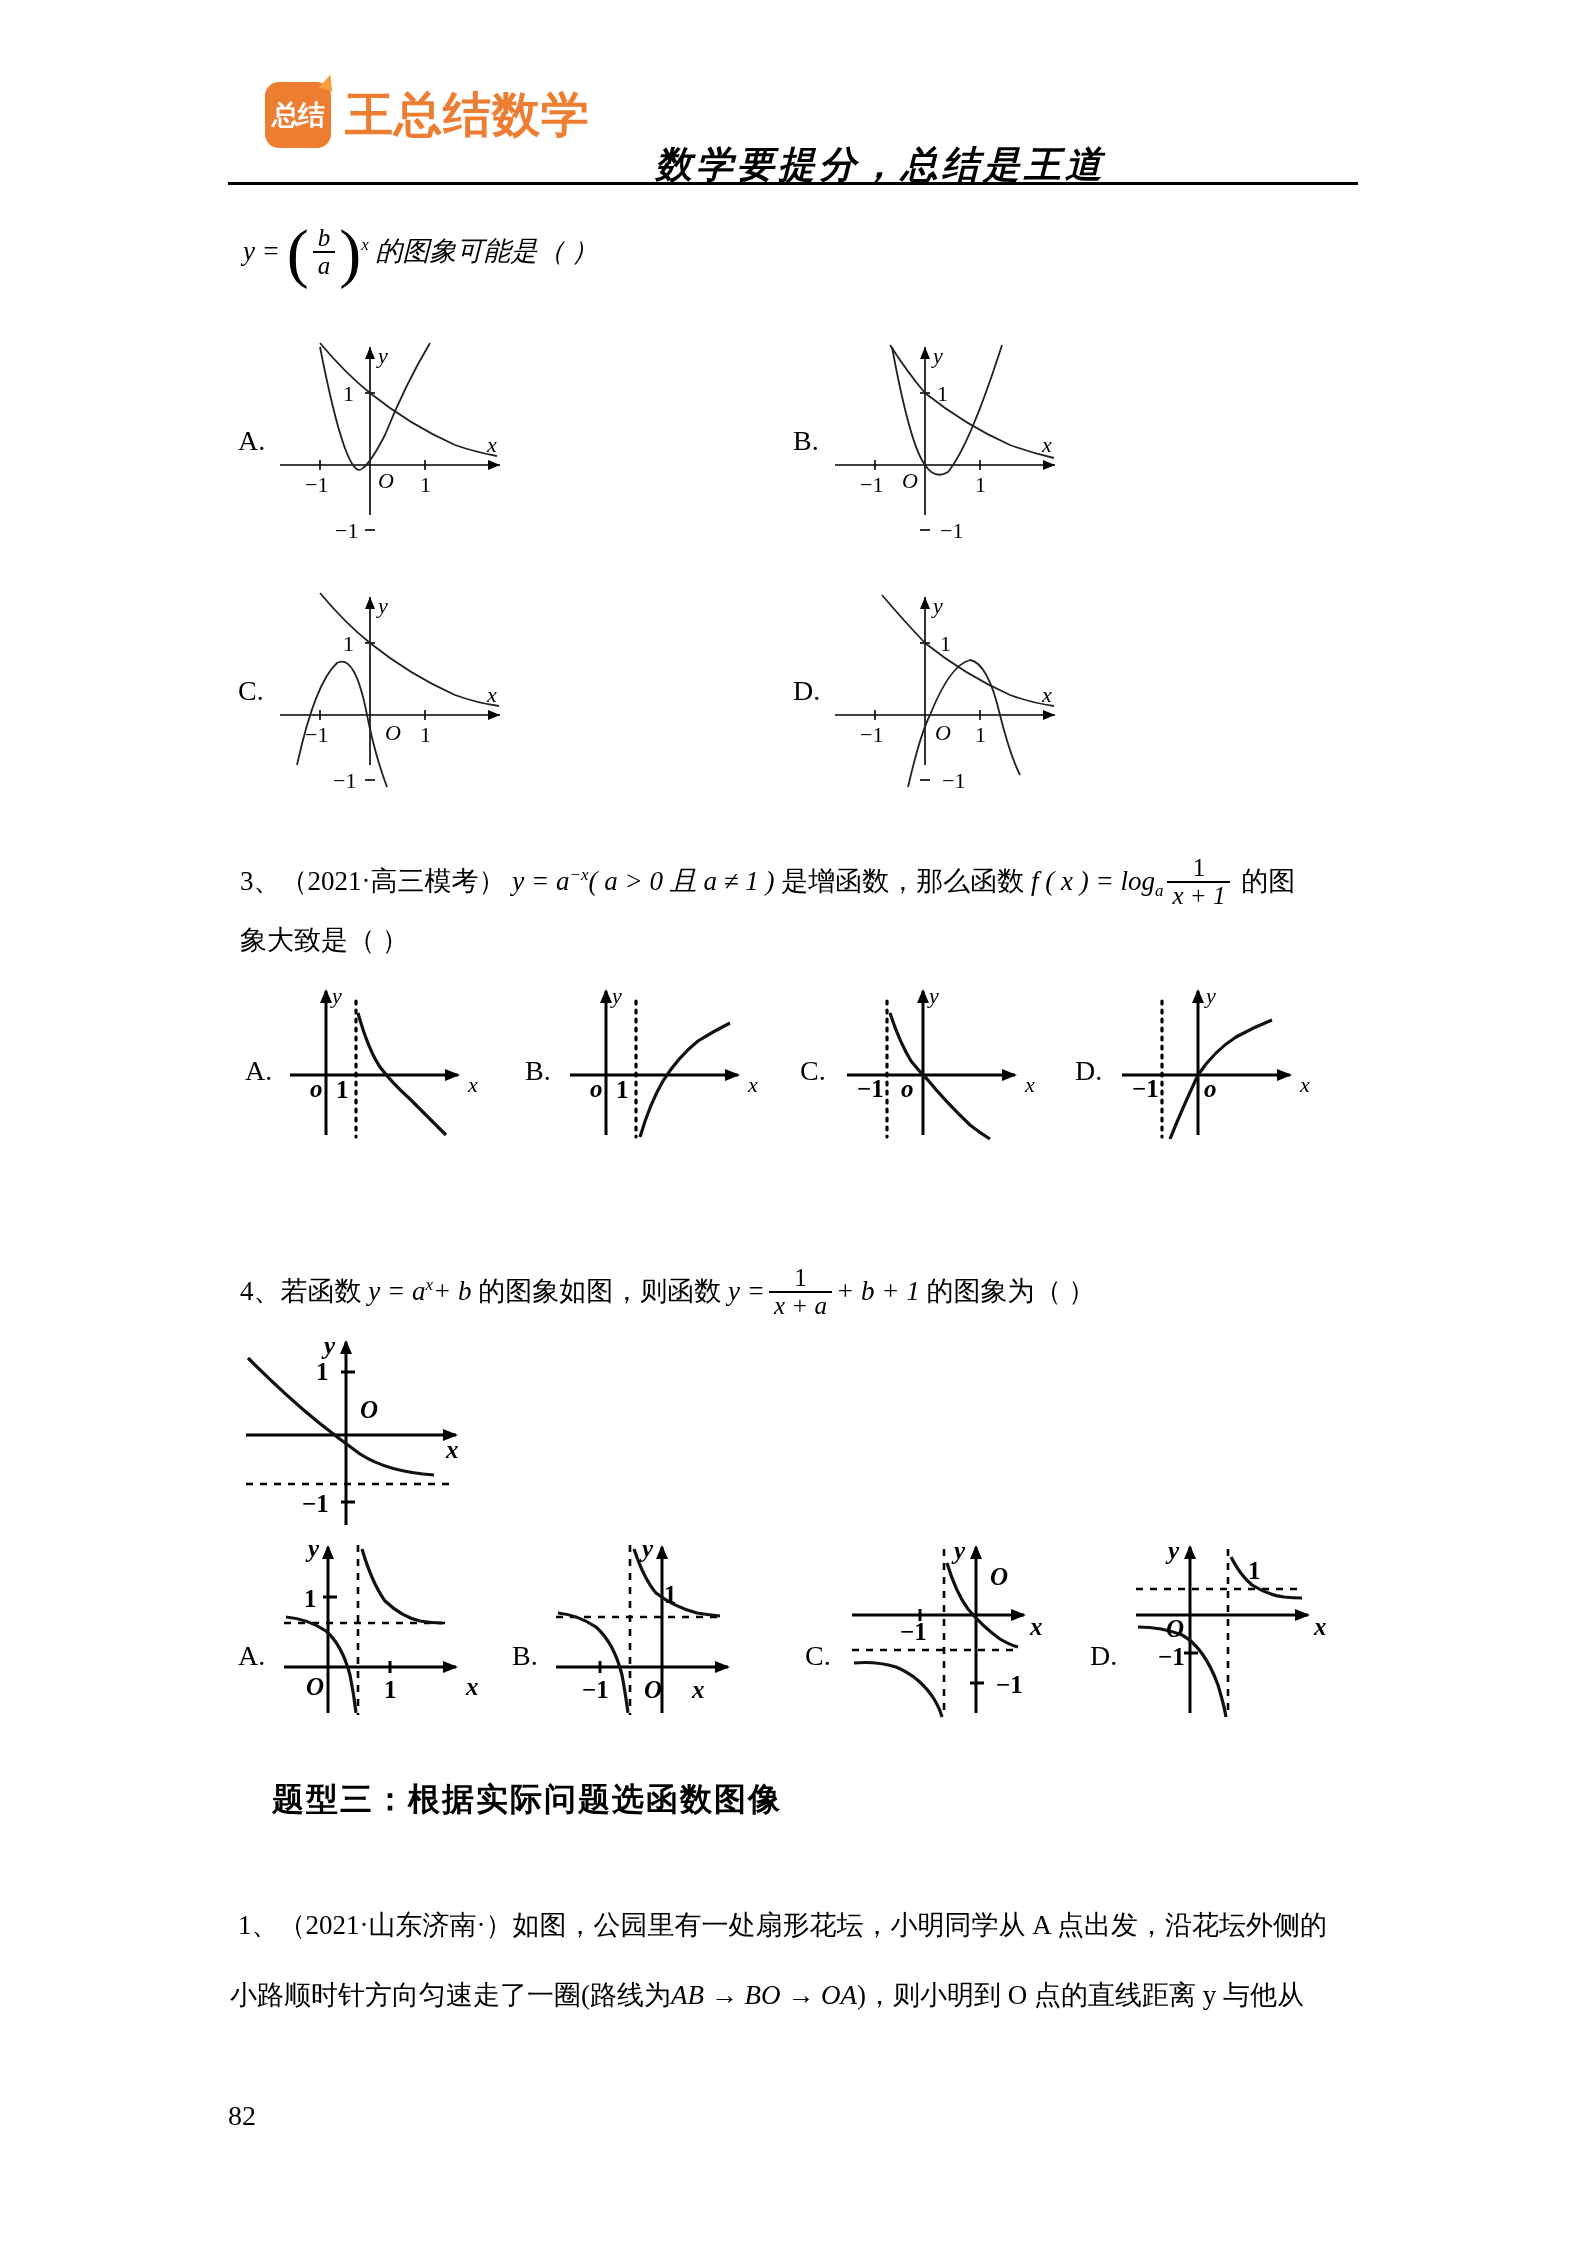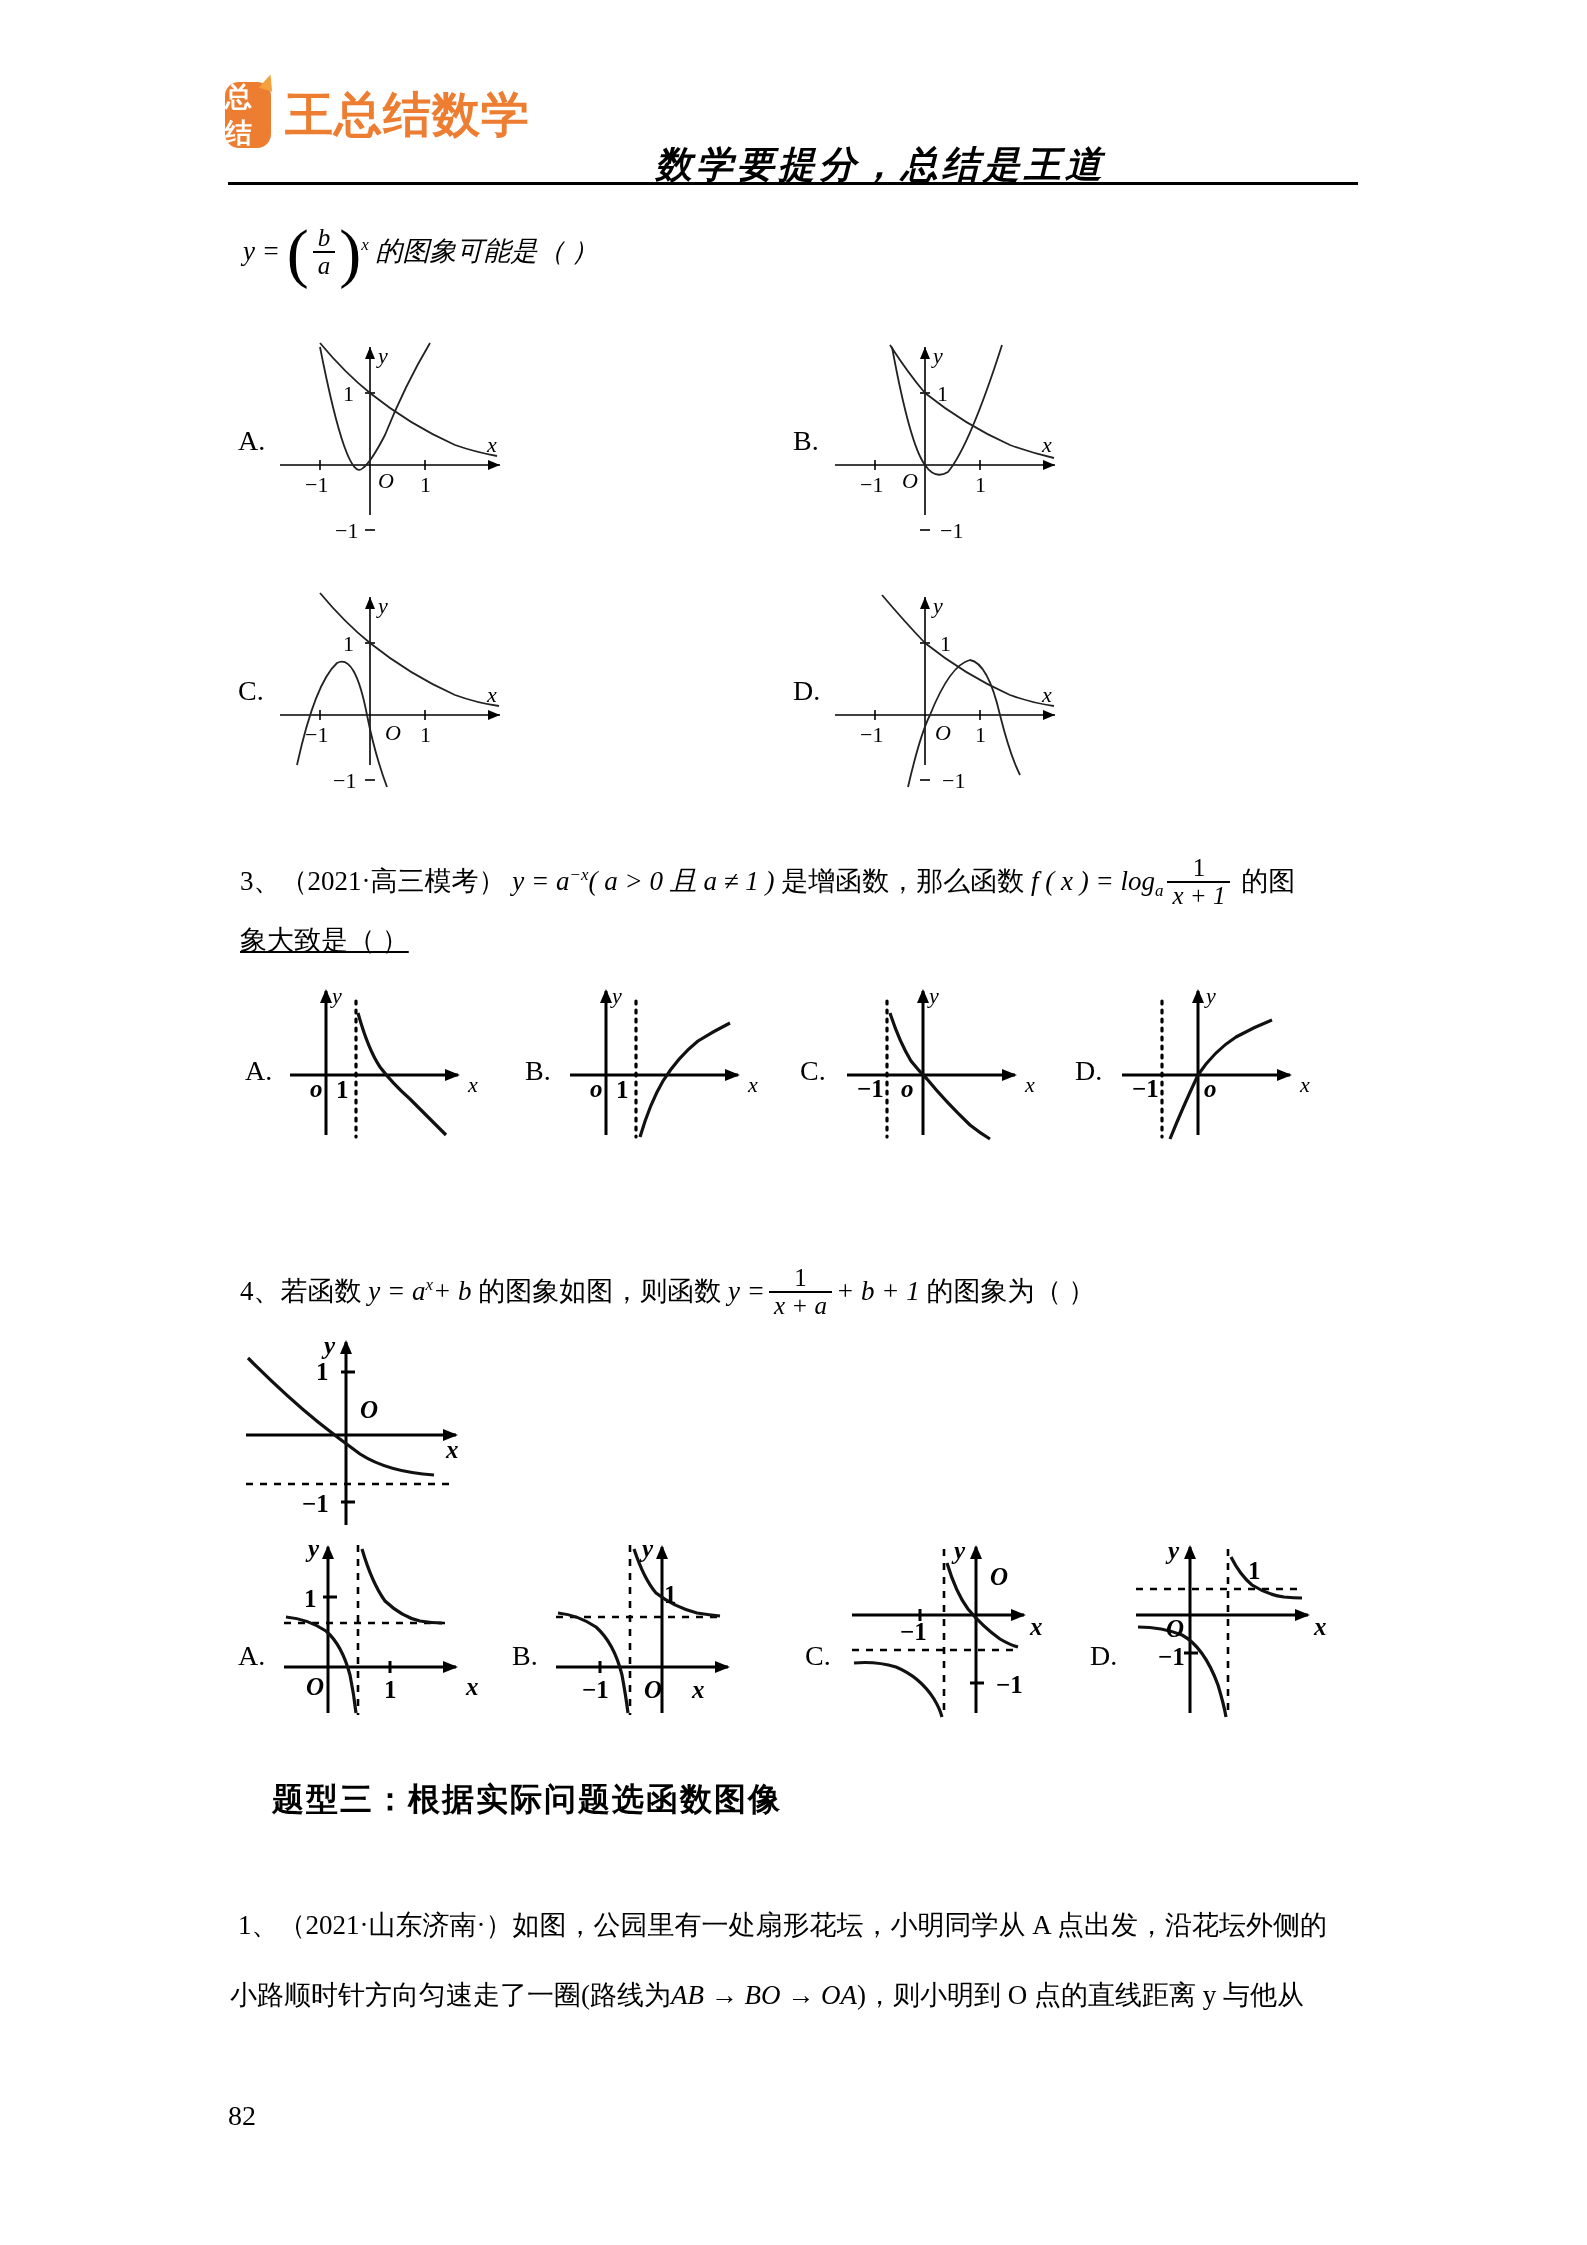--- a/index.html
+++ b/index.html
@@ -10,23 +10,23 @@
     color:#000;
     position:relative;
     overflow:hidden;
   }
   .page { position:relative; width:1587px; height:2245px; }
 
   
   .header { position:absolute; left:0; top:0; width:1587px; height:200px; }
   .logo-wrap { position:absolute; left:225px; top:82px; display:flex; align-items:center; }
   .logo-badge {
-    width:46px; height:66px; border-radius:14px;
+    width:66px; height:66px; border-radius:14px;
     background:#ED7D31; position:relative;
-    display:flex; align-items:center; justify-content:center;
+    display:flex; align-items:center; justify-content:center;margin-left:40px;
   }
   .logo-badge span {
     color:#fff; font-family:"Liberation Sans", sans-serif;
     font-weight:bold; font-size:27px; letter-spacing:-1px;
   }
   .logo-spark {
     position:absolute; right:-4px; top:-8px;
     width:0; height:0;
     border-left:7px solid transparent; border-right:7px solid transparent;
     border-bottom:16px solid #F2A13C;
@@ -230,21 +230,21 @@
     </svg>
   </div>
 
   <div class="qtext" style="left:240px; top:845px;">
     <span>3、</span><span>（2021·高三模考）</span>
     <span class="mathit">y = a</span><span class="sup">−x</span><span class="mathit">( a &gt; 0 且 a ≠ 1 )</span>
     <span>是增函数，那么函数</span>
     <span class="mathit">f ( x ) = log</span><span class="sub">a</span><span class="frac"><span class="num">1</span><span class="den mathit">x + 1</span></span>
     <span>的图</span>
   </div>
-  <div class="qtext" style="left:240px; top:910px;text-decoration:underline;">象大致是（     ）</div>
+  <div class="qtext" style="left:240px; top:910px;">象大致是（     ）</div>
 
   <div class="optlabel" style="left:245px; top:1055px;">A.</div>
   <div class="fig" style="left:288px; top:975px;">
     <svg width="210" height="165" viewBox="0 0 210 165">
       <line class="axthick" x1="2" y1="100" x2="170" y2="100"></line>
       <polygon points="172,100 157,94 157,106" fill="#000"></polygon>
       <line class="axthick" x1="38" y1="160" x2="38" y2="16"></line>
       <polygon points="38,14 32,28 44,28" fill="#000"></polygon>
       <line class="dotted" x1="68" y1="26" x2="68" y2="162"></line>
       <path class="curvethick" d="M 70 38 Q 80 74 92 92 Q 104 108 122 124 Q 140 142 158 160"></path>

